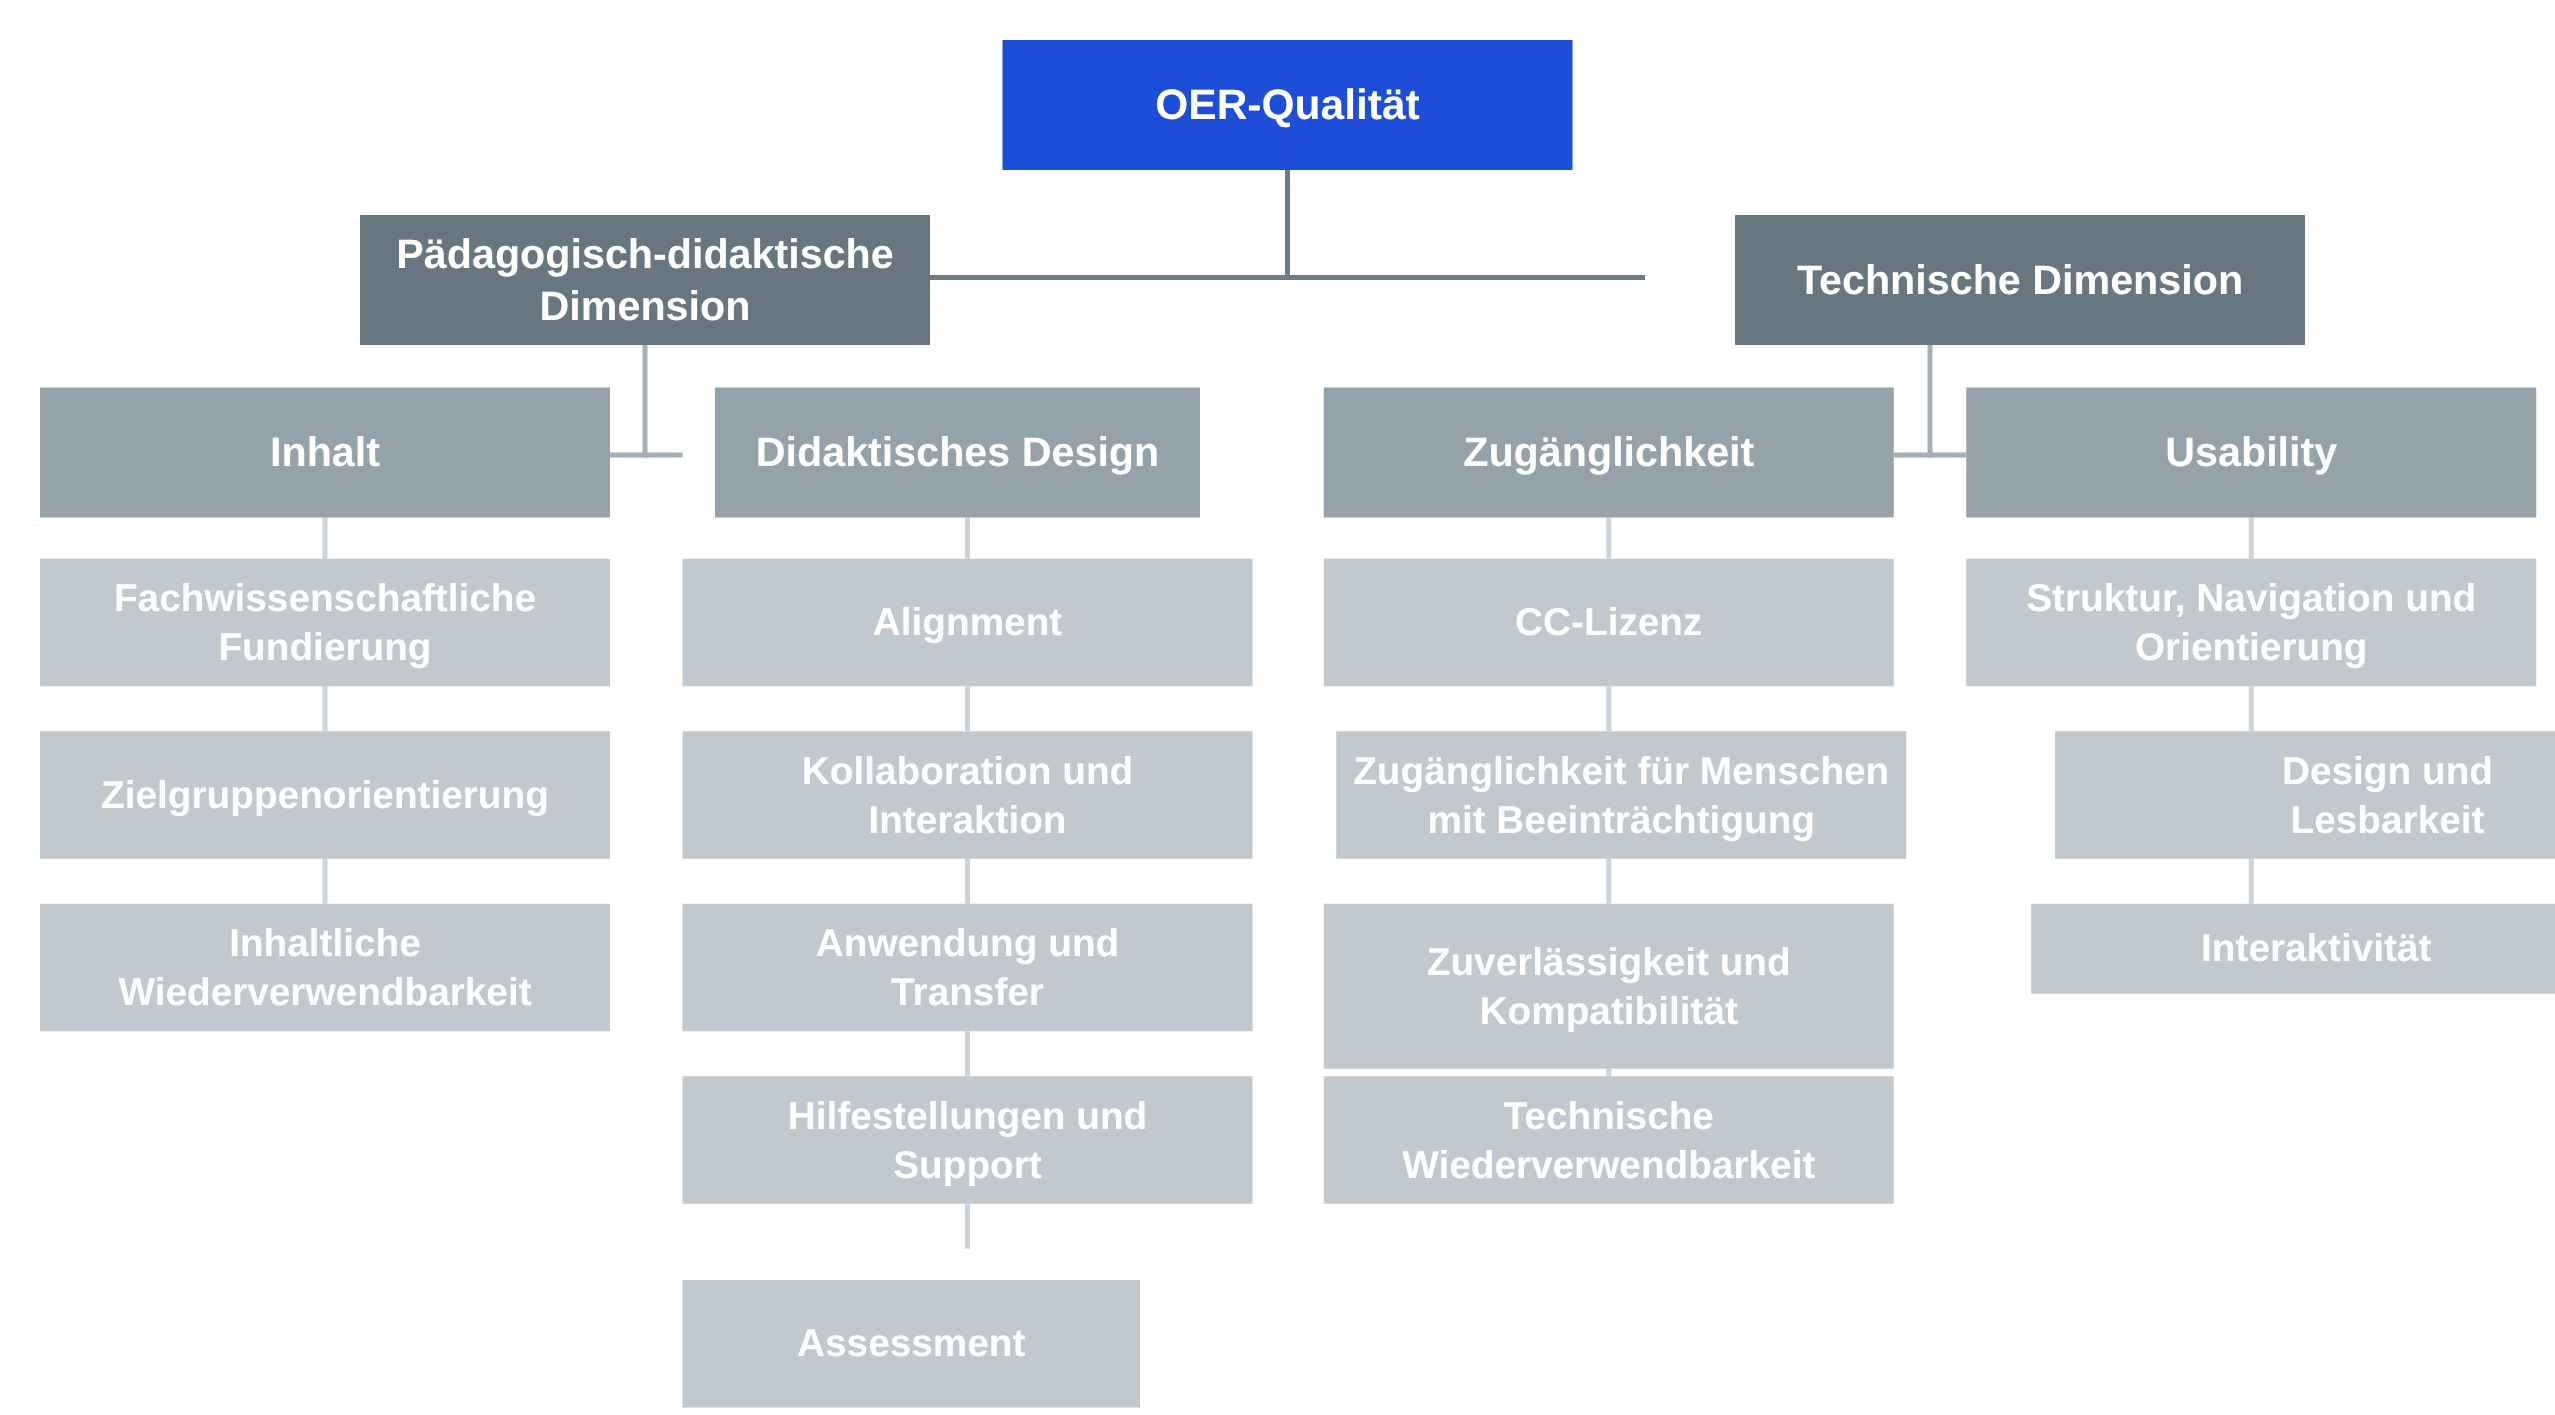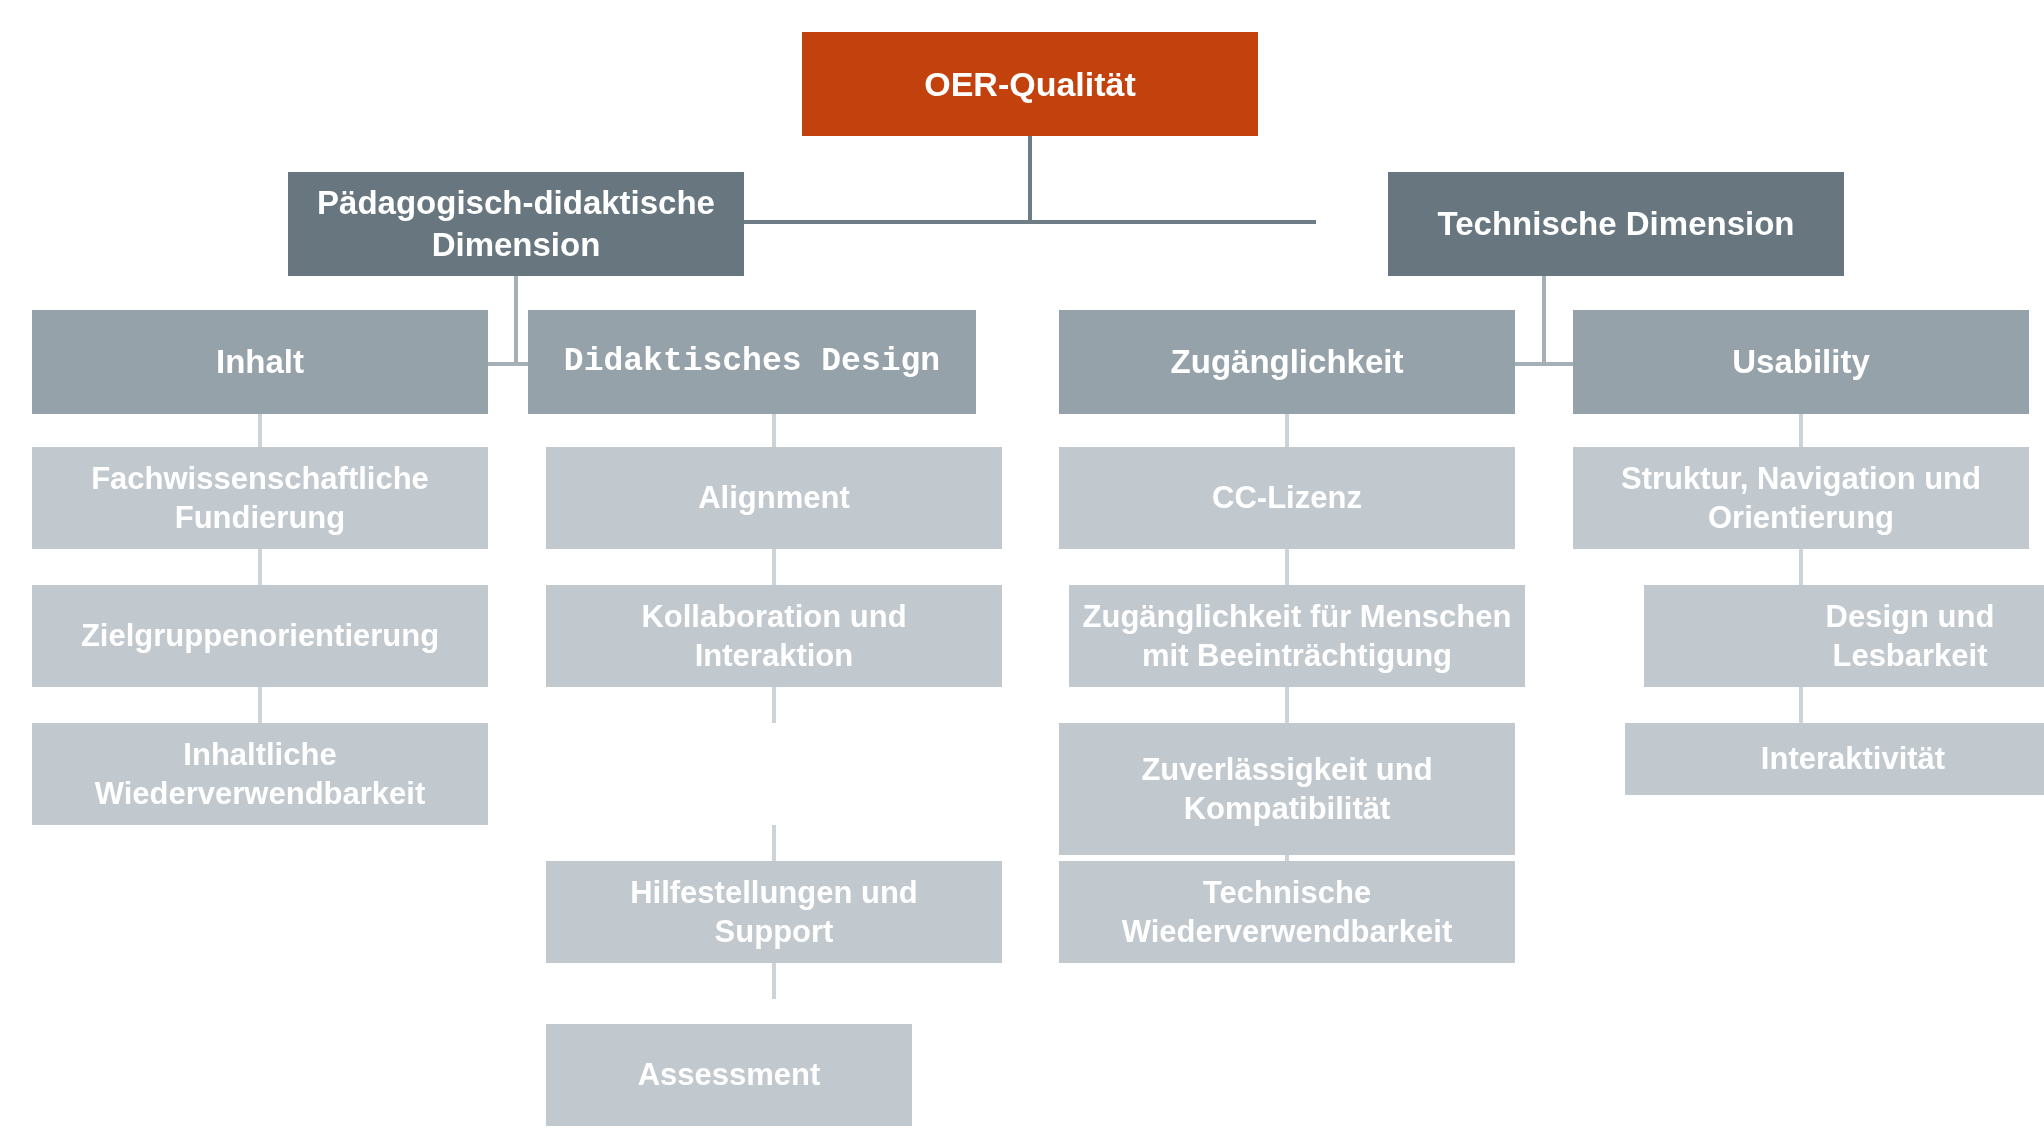--- a/index.html
+++ b/index.html
@@ -21,21 +21,21 @@
     align-items: center;
     justify-content: center;
     text-align: center;
     color: #ffffff;
     font-weight: 700;
     white-space: pre-line;
     line-height: 1.26;
     box-sizing: border-box;
     padding: 4px 10px;
   }
-  .lvl1 { background: #c2410c; font-size: 34px; }
+  .lvl1 { background: #1d4ed8; font-size: 34px; }
   .lvl2 { background: #68777F; font-size: 33px; }
   .lvl3 { background: #96A2AA; font-size: 33px; }
   .lvl4 { background: #C1C8CE; font-size: 31px; }
   .conn {
     position: absolute;
   }
   .conn.dark  { background: #6E7D85; }
   .conn.mid   { background: #A4AFB6; }
   .conn.light { background: #CDD4D9; }
 </style>
@@ -71,33 +71,35 @@
   <div class="conn light" style="left:1799px; top:549px; width:4px; height:36px;"></div>
   <div class="conn light" style="left:1799px; top:687px; width:4px; height:36px;"></div>
 
   <div class="node lvl1" style="left:802px; top:32px; width:456px; height:104px;">OER-Qualität</div>
 
   <div class="node lvl2" style="left:288px; top:172px; width:456px; height:104px;">Pädagogisch-didaktische
 Dimension</div>
   <div class="node lvl2" style="left:1388px; top:172px; width:456px; height:104px;">Technische Dimension</div>
 
   <div class="node lvl3" style="left:32px; top:310px; width:456px; height:104px;">Inhalt</div>
-  <div class="node lvl3" style="left:528px; top:310px; width:448px; height:104px;font-family:Liberation Mono, monospace;">Didaktisches Design</div>
+  <div class="node lvl3" style="left:572px; top:310px; width:388px; height:104px;">Didaktisches Design</div>
   <div class="node lvl3" style="left:1059px; top:310px; width:456px; height:104px;">Zugänglichkeit</div>
   <div class="node lvl3" style="left:1573px; top:310px; width:456px; height:104px;">Usability</div>
 
   <div class="node lvl4" style="left:32px; top:447px; width:456px; height:102px;">Fachwissenschaftliche
 Fundierung</div>
   <div class="node lvl4" style="left:32px; top:585px; width:456px; height:102px;">Zielgruppenorientierung</div>
   <div class="node lvl4" style="left:32px; top:723px; width:456px; height:102px;">Inhaltliche
 Wiederverwendbarkeit</div>
 
   <div class="node lvl4" style="left:546px; top:447px; width:456px; height:102px;">Alignment</div>
   <div class="node lvl4" style="left:546px; top:585px; width:456px; height:102px;text-align:center;">Kollaboration und
 Interaktion</div>
+  <div class="node lvl4" style="left:546px; top:723px; width:456px; height:102px;">Anwendung und
+Transfer</div>
   <div class="node lvl4" style="left:546px; top:861px; width:456px; height:102px;">Hilfestellungen und
 Support</div>
   <div class="node lvl4" style="left:546px; top:999px; width:366px; height:102px;margin-top:25px;">Assessment</div>
 
   <div class="node lvl4" style="left:1059px; top:447px; width:456px; height:102px;">CC-Lizenz</div>
   <div class="node lvl4" style="left:1059px; top:585px; width:456px; height:102px;margin-left:10px;">Zugänglichkeit für Menschen
 mit Beeinträchtigung</div>
   <div class="node lvl4" style="left:1059px; top:723px; width:456px; height:132px;">Zuverlässigkeit und
 Kompatibilität</div>
   <div class="node lvl4" style="left:1059px; top:861px; width:456px; height:102px;">Technische

